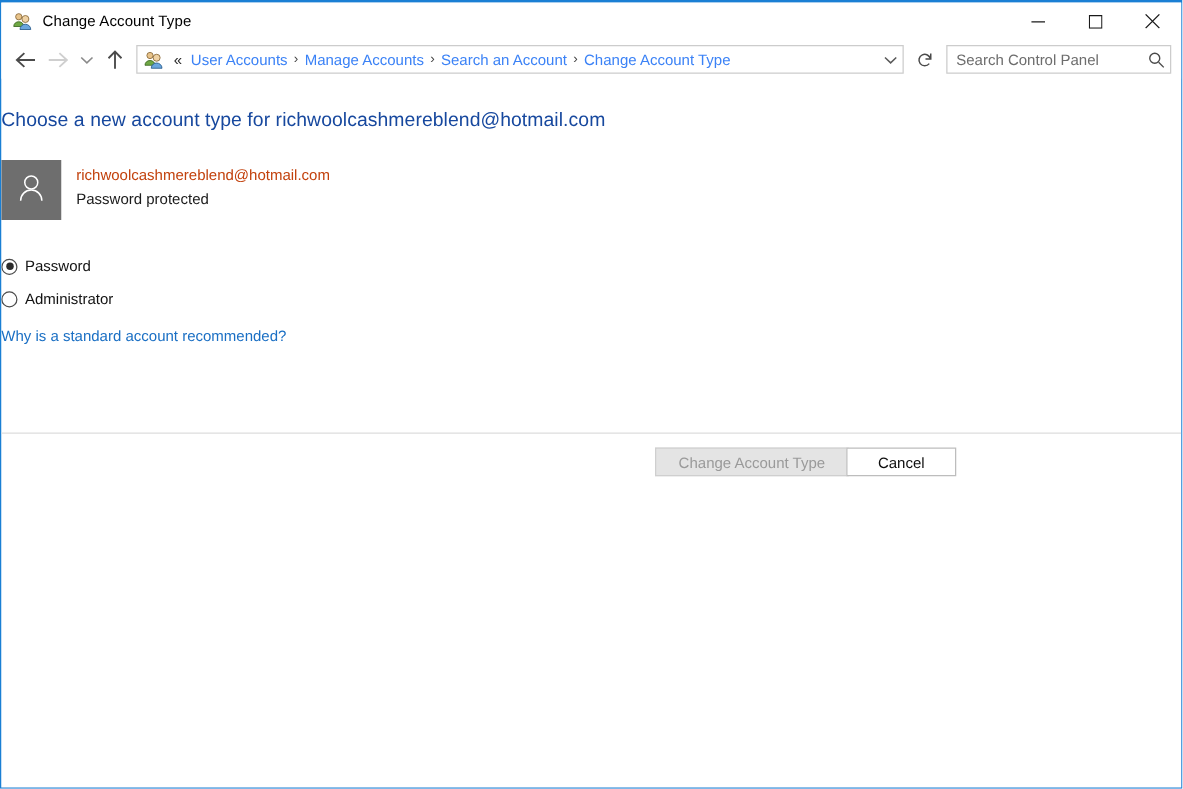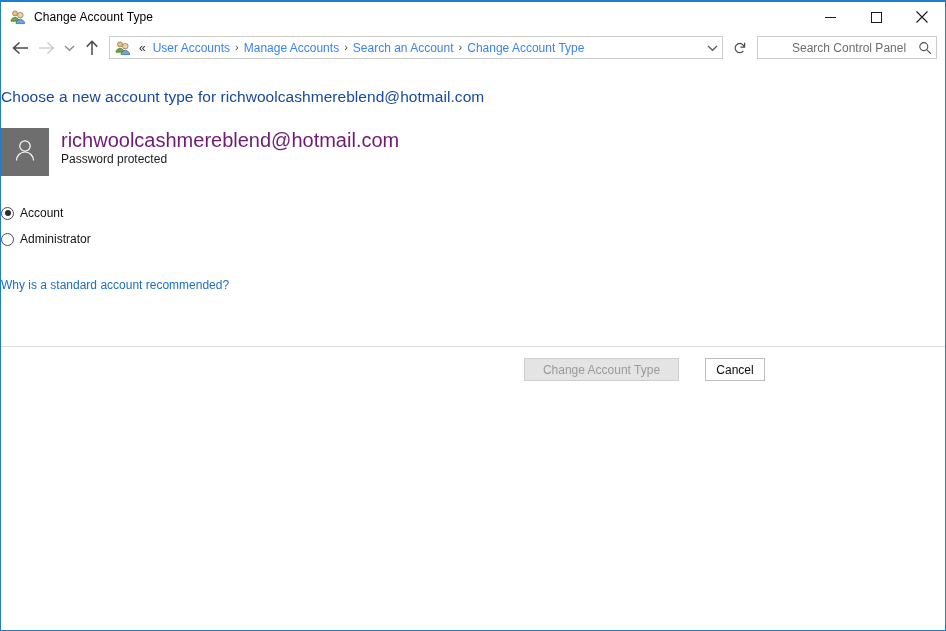--- a/index.html
+++ b/index.html
@@ -148,21 +148,20 @@
   }
   .searchbox {
     width: 180px;
     height: 23px;
     border: 1px solid #cccccc;
     background: #ffffff;
     display: flex;
     align-items: center;
     box-sizing: border-box;
     flex: none;
-    padding-left: 27px;
   }
   .searchbox input {
     flex: 1;
     border: none;
     outline: none;
     font-family: "Liberation Sans", sans-serif;
     font-size: 12px;
     color: #6d6d6d;
     background: transparent;
     padding: 0 4px 0 7px;
@@ -204,22 +203,22 @@
     flex: none;
     display: flex;
     align-items: center;
     justify-content: center;
   }
   .account-info {
     margin-left: 12px;
     padding-top: 3px;
   }
   .account-name {
-    font-size: 20px;
-    color: #701a75;
+    font-size: 12px;
+    color: #c2410c;
     line-height: 18px;
   }
   .account-sub {
     font-size: 12px;
     color: #1b1b1b;
     margin-top: 3px;
     line-height: 15px;
   }
 
   .options {
@@ -264,21 +263,21 @@
     font-size: 12px;
     color: #121212;
     margin-left: 19px;
     margin-top: 3px;
     line-height: 16.5px;
     max-width: 584px;
   }
 
   .help-link {
     display: inline-block;
-    margin-top: 20px;
+    margin-top: 4px;
     font-size: 12px;
     color: #1a6fc4;
     text-decoration: none;
     cursor: pointer;
   }
 
   
   .divider {
     position: absolute;
     left: 0;
@@ -305,21 +304,21 @@
     background: #e4e4e4;
     color: #9a9a9a;
     padding: 0;
   }
   .btn.primary-disabled {
     right: 266px;
     width: 155px;
   }
   .btn.cancel {
     right: 180px;
-    width: 60px;
+    width: 88px;
     background: #ffffff;
     border: 1px solid #bdbdbd;
     color: #0d0d0d;
     cursor: pointer;
   }
 </style>
 </head>
 <body>
 
 <div class="window">
@@ -435,21 +434,21 @@
       <div class="account-info">
         <div class="account-name">richwoolcashmereblend@hotmail.com</div>
         <div class="account-sub">Password protected</div>
       </div>
     </div>
 
     <div class="options">
       <div class="option">
         <div class="option-head">
           <span class="radio checked"></span>
-          <span class="option-label">Account</span>
+          <span class="option-label">Password</span>
         </div>
       </div>
 
       <div class="option">
         <div class="option-head">
           <span class="radio"></span>
           <span class="option-label">Administrator</span>
         </div>
       </div>
     </div>

